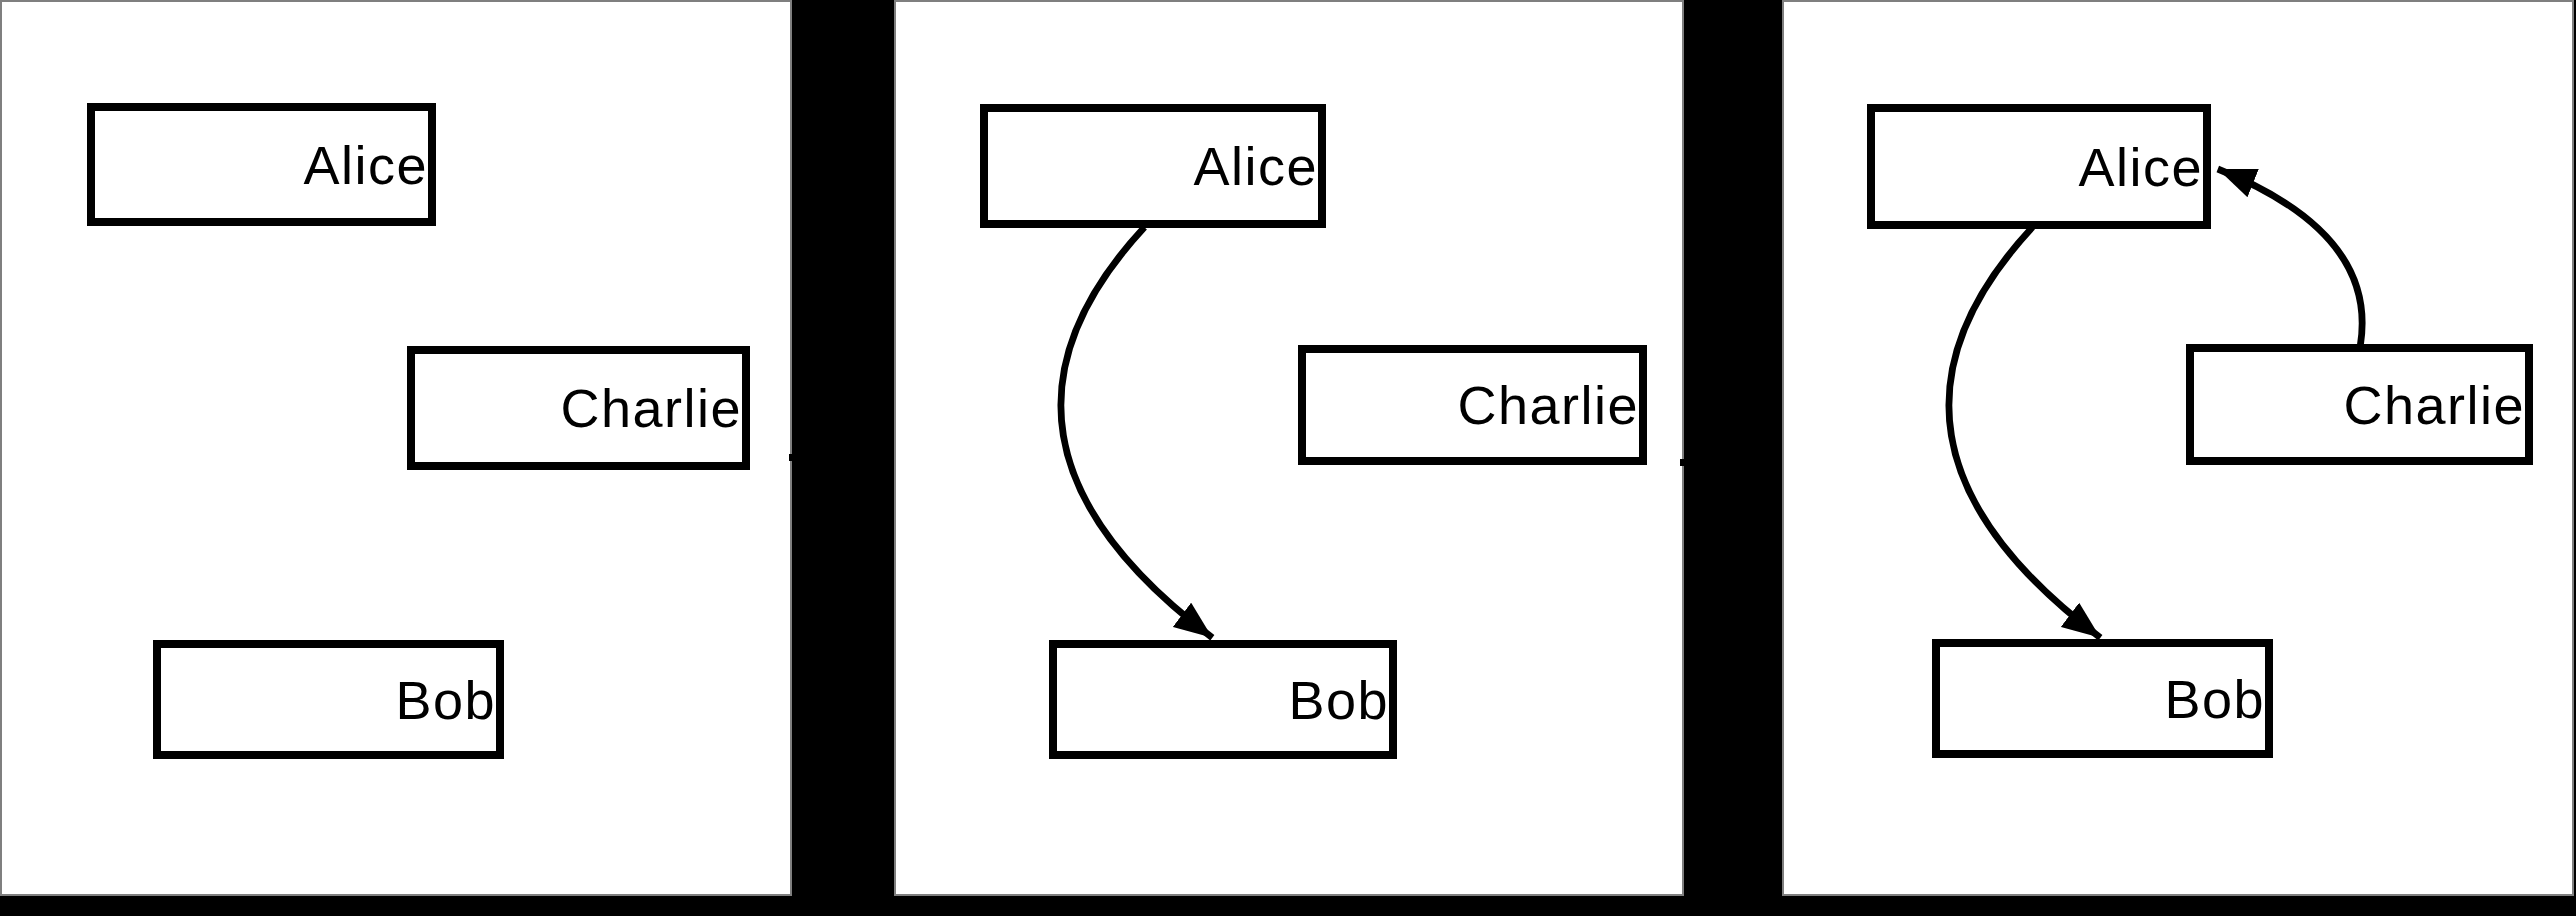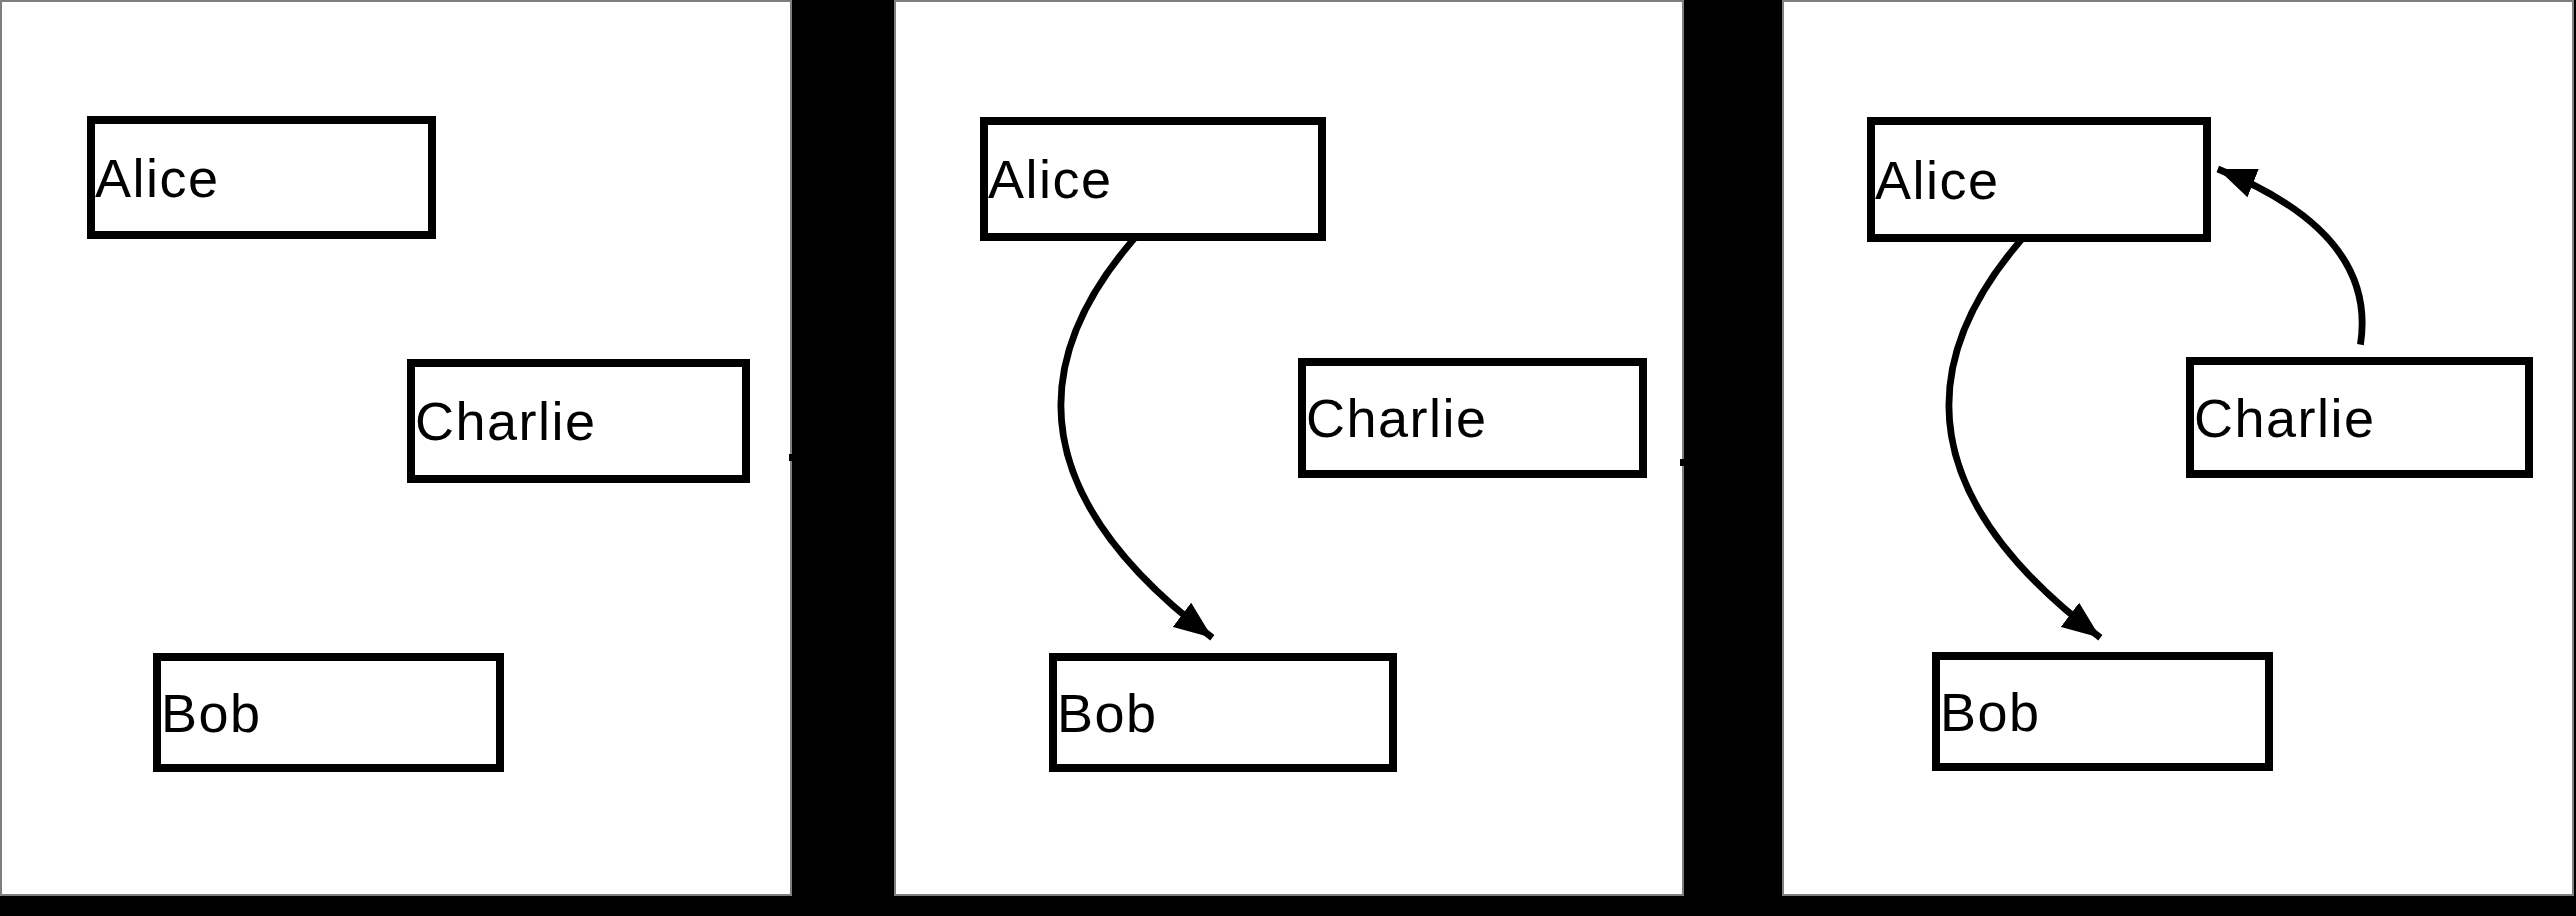--- a/index.html
+++ b/index.html
@@ -44,22 +44,21 @@
     stroke: #000000;
     stroke-width: 7;
   }
   .node {
     position: absolute;
     background: #ffffff;
     border: 8.7px solid #000000;
     box-sizing: border-box;
     display: flex;
     align-items: center;
-    justify-content: flex-start;
-    margin-top: 13px;
+    justify-content: flex-end;
   }
   .node .label {
     font-size: 54px;
     letter-spacing: 1.5px;
     color: #000000;
     white-space: nowrap;
     user-select: none;
   }
   .handle-dot {
     position: absolute;

